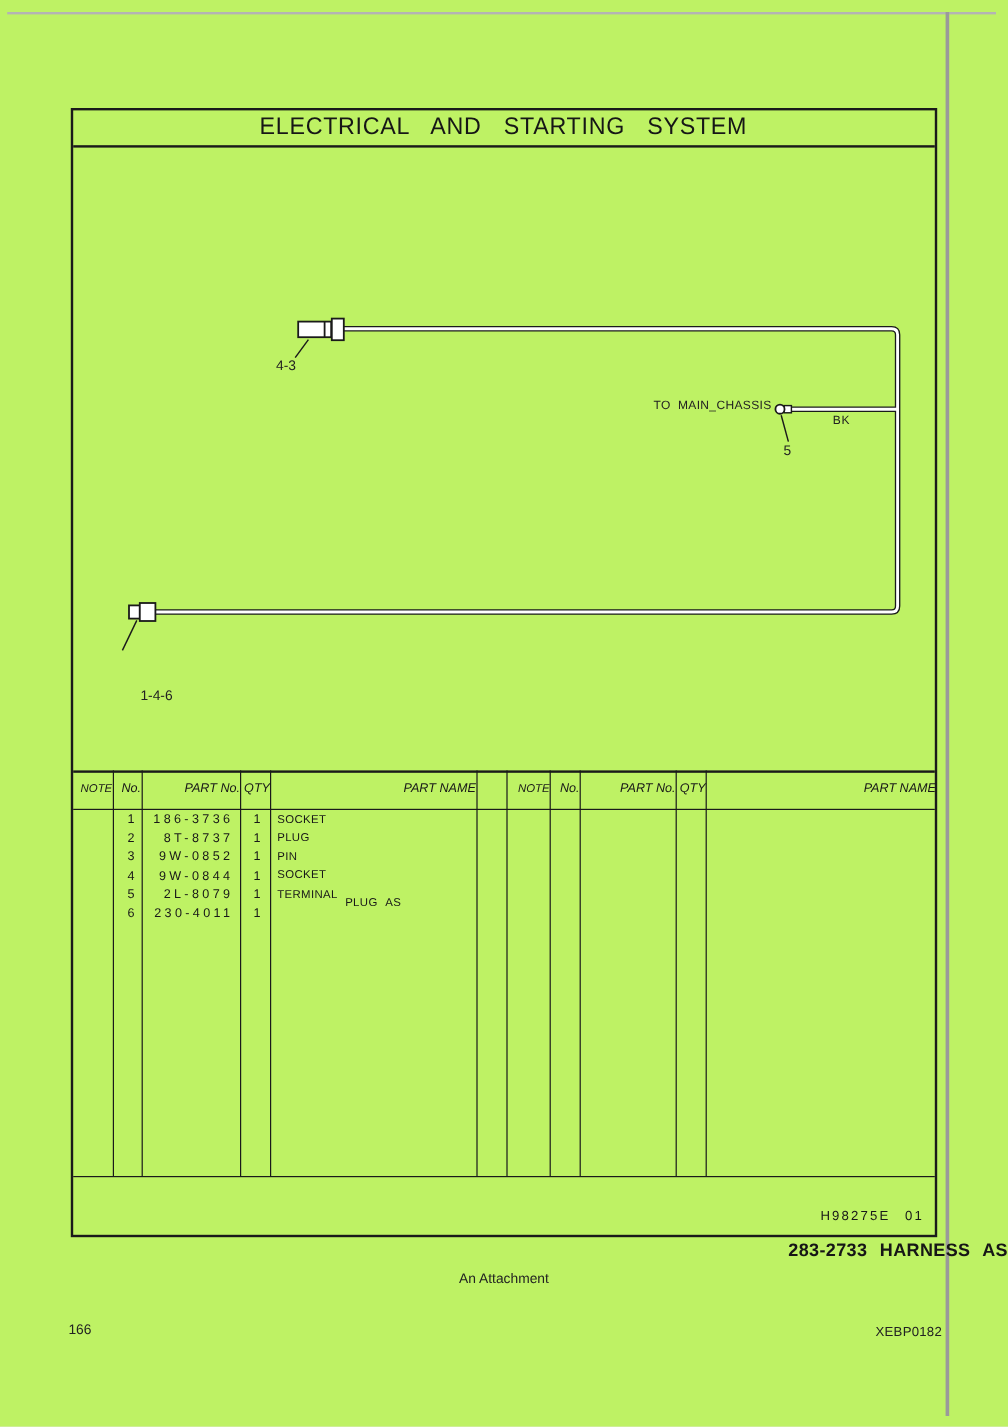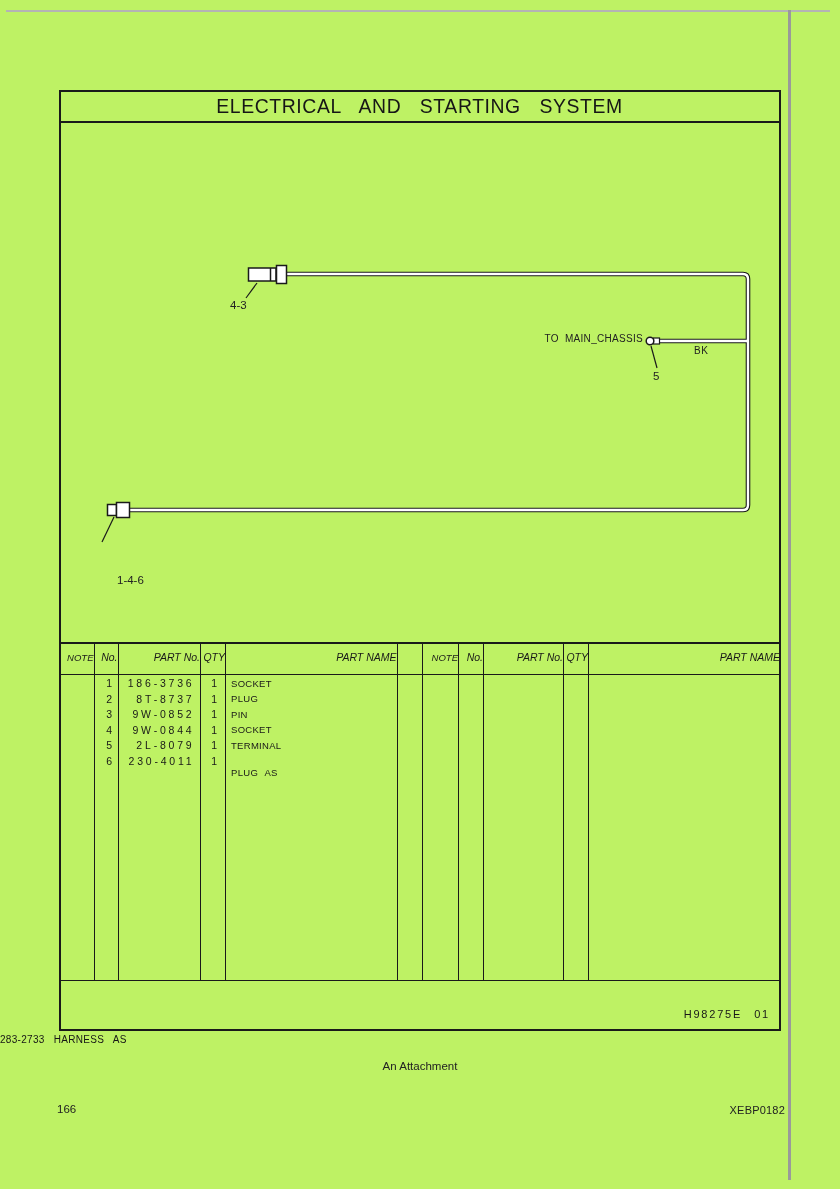--- a/index.html
+++ b/index.html
@@ -32,21 +32,21 @@
   
   .hdr-cell{font-size:10.5px; text-align:right; color:#181818; white-space:nowrap;font-style:italic;}
   .hdr-note{font-size:9.5px;}
   .cell{font-size:10.5px; color:#181818; white-space:nowrap;}
   .cell-no{text-align:right;}
   .cell-part{text-align:right; letter-spacing:2.8px;}
   .cell-qty{text-align:right;}
   .cell-name{font-size:9.5px; letter-spacing:0.3px; word-spacing:4px;}
   
   .dwg-num{font-size:11px; letter-spacing:1.8px; text-align:right; color:#181818;}
-  .asm-title{font-size:10px; font-weight:400; word-spacing:6px; letter-spacing:0.3px; text-align:left; color:#161616;}
+  .asm-title{font-size:15px; font-weight:700; word-spacing:6px; letter-spacing:0.3px; text-align:right; color:#161616;}
   .ref-line{font-size:11px; text-align:center; color:#222;}
   .attach-line{font-size:11.5px; text-align:center; color:#222;}
   .pg-num{font-size:11.5px; color:#222;}
   .doc-code{font-size:11px; text-align:right; color:#222; letter-spacing:0.2px;}
   
   .scan-top{left:6px; top:10px; width:824px; height:1.5px; background:#b4b4b4;}
   .scan-right{left:788px; top:10px; width:2.5px; height:1170px; background:#9a9a9a;}
   svg{display:block;}
 </style>
 </head>
@@ -152,21 +152,21 @@
   <div class="abs cell cell-name" style="left:231px;top:724px;width:160px;">SOCKET</div>
 
   <div class="abs cell cell-no" style="left:93.5px;top:739px;width:18.5px;">5</div>
   <div class="abs cell cell-part" style="left:117.5px;top:739px;width:77px;">2L-8079</div>
   <div class="abs cell cell-qty" style="left:200px;top:739px;width:17px;">1</div>
   <div class="abs cell cell-name" style="left:231px;top:739.5px;width:160px;">TERMINAL</div>
 
   <div class="abs cell cell-no" style="left:93.5px;top:754.5px;width:18.5px;">6</div>
   <div class="abs cell cell-part" style="left:117.5px;top:754.5px;width:77px;">230-4011</div>
   <div class="abs cell cell-qty" style="left:200px;top:754.5px;width:17px;">1</div>
-  <div class="abs cell cell-name" style="left:231px;top:767px;width:160px;">PLUG AS</div>
+  <div class="abs cell cell-name" style="left:231px;top:747px;width:160px;text-align:center;">PLUG AS</div>
 
   <div class="abs dwg-num" style="left:600px;top:1008px;width:170px;">
     <span>H98275E</span><span style="display:inline-block;width:12px;"></span><span>01</span>
   </div>
 
   <div class="abs asm-title" style="left:0;top:1034px;width:840px;">283-2733 HARNESS AS</div>
   <div class="abs attach-line" style="left:0;top:1059.5px;width:840px;">An Attachment</div>
 
   <div class="abs pg-num" style="left:57px;top:1103px;">166</div>
   <div class="abs doc-code" style="left:700px;top:1103.5px;width:85px;">XEBP0182</div>

